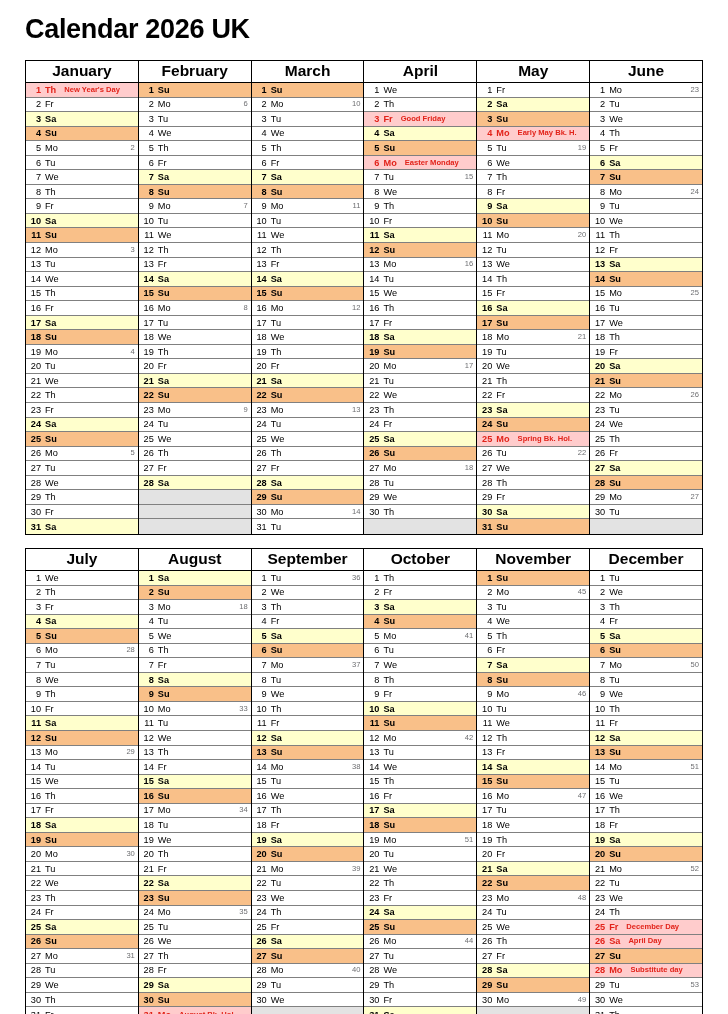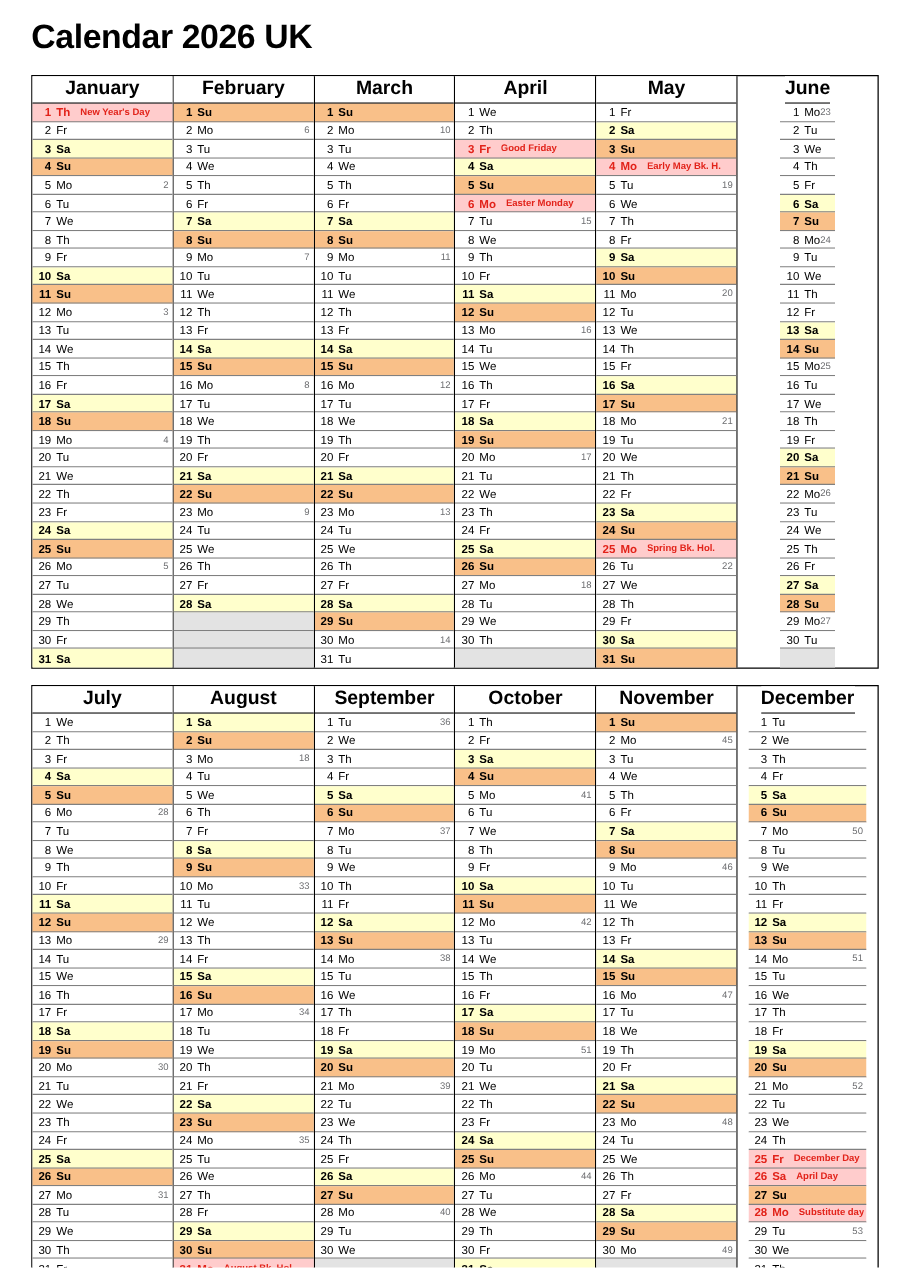--- a/index.html
+++ b/index.html
@@ -84,21 +84,21 @@
   .cal-block.second { margin-top: 13px; }
 
   .month-col {
     flex: 1 1 0;
     min-width: 0;
     border-right: 1.6px solid #000;
     box-sizing: border-box;
     display: flex;
     flex-direction: column;
   }
-  .month-col:last-child { border-right: none; align-items: center; }
+  .month-col:last-child { border-right: none; }
 
   .month-name {
     text-align: center;
     font-size: 15.5px;
     font-weight: bold;
     line-height: 18px;
     padding: 1px 0 2px 0;
     border-bottom: 1.6px solid #000;
     background: #fff;
     white-space: nowrap;

